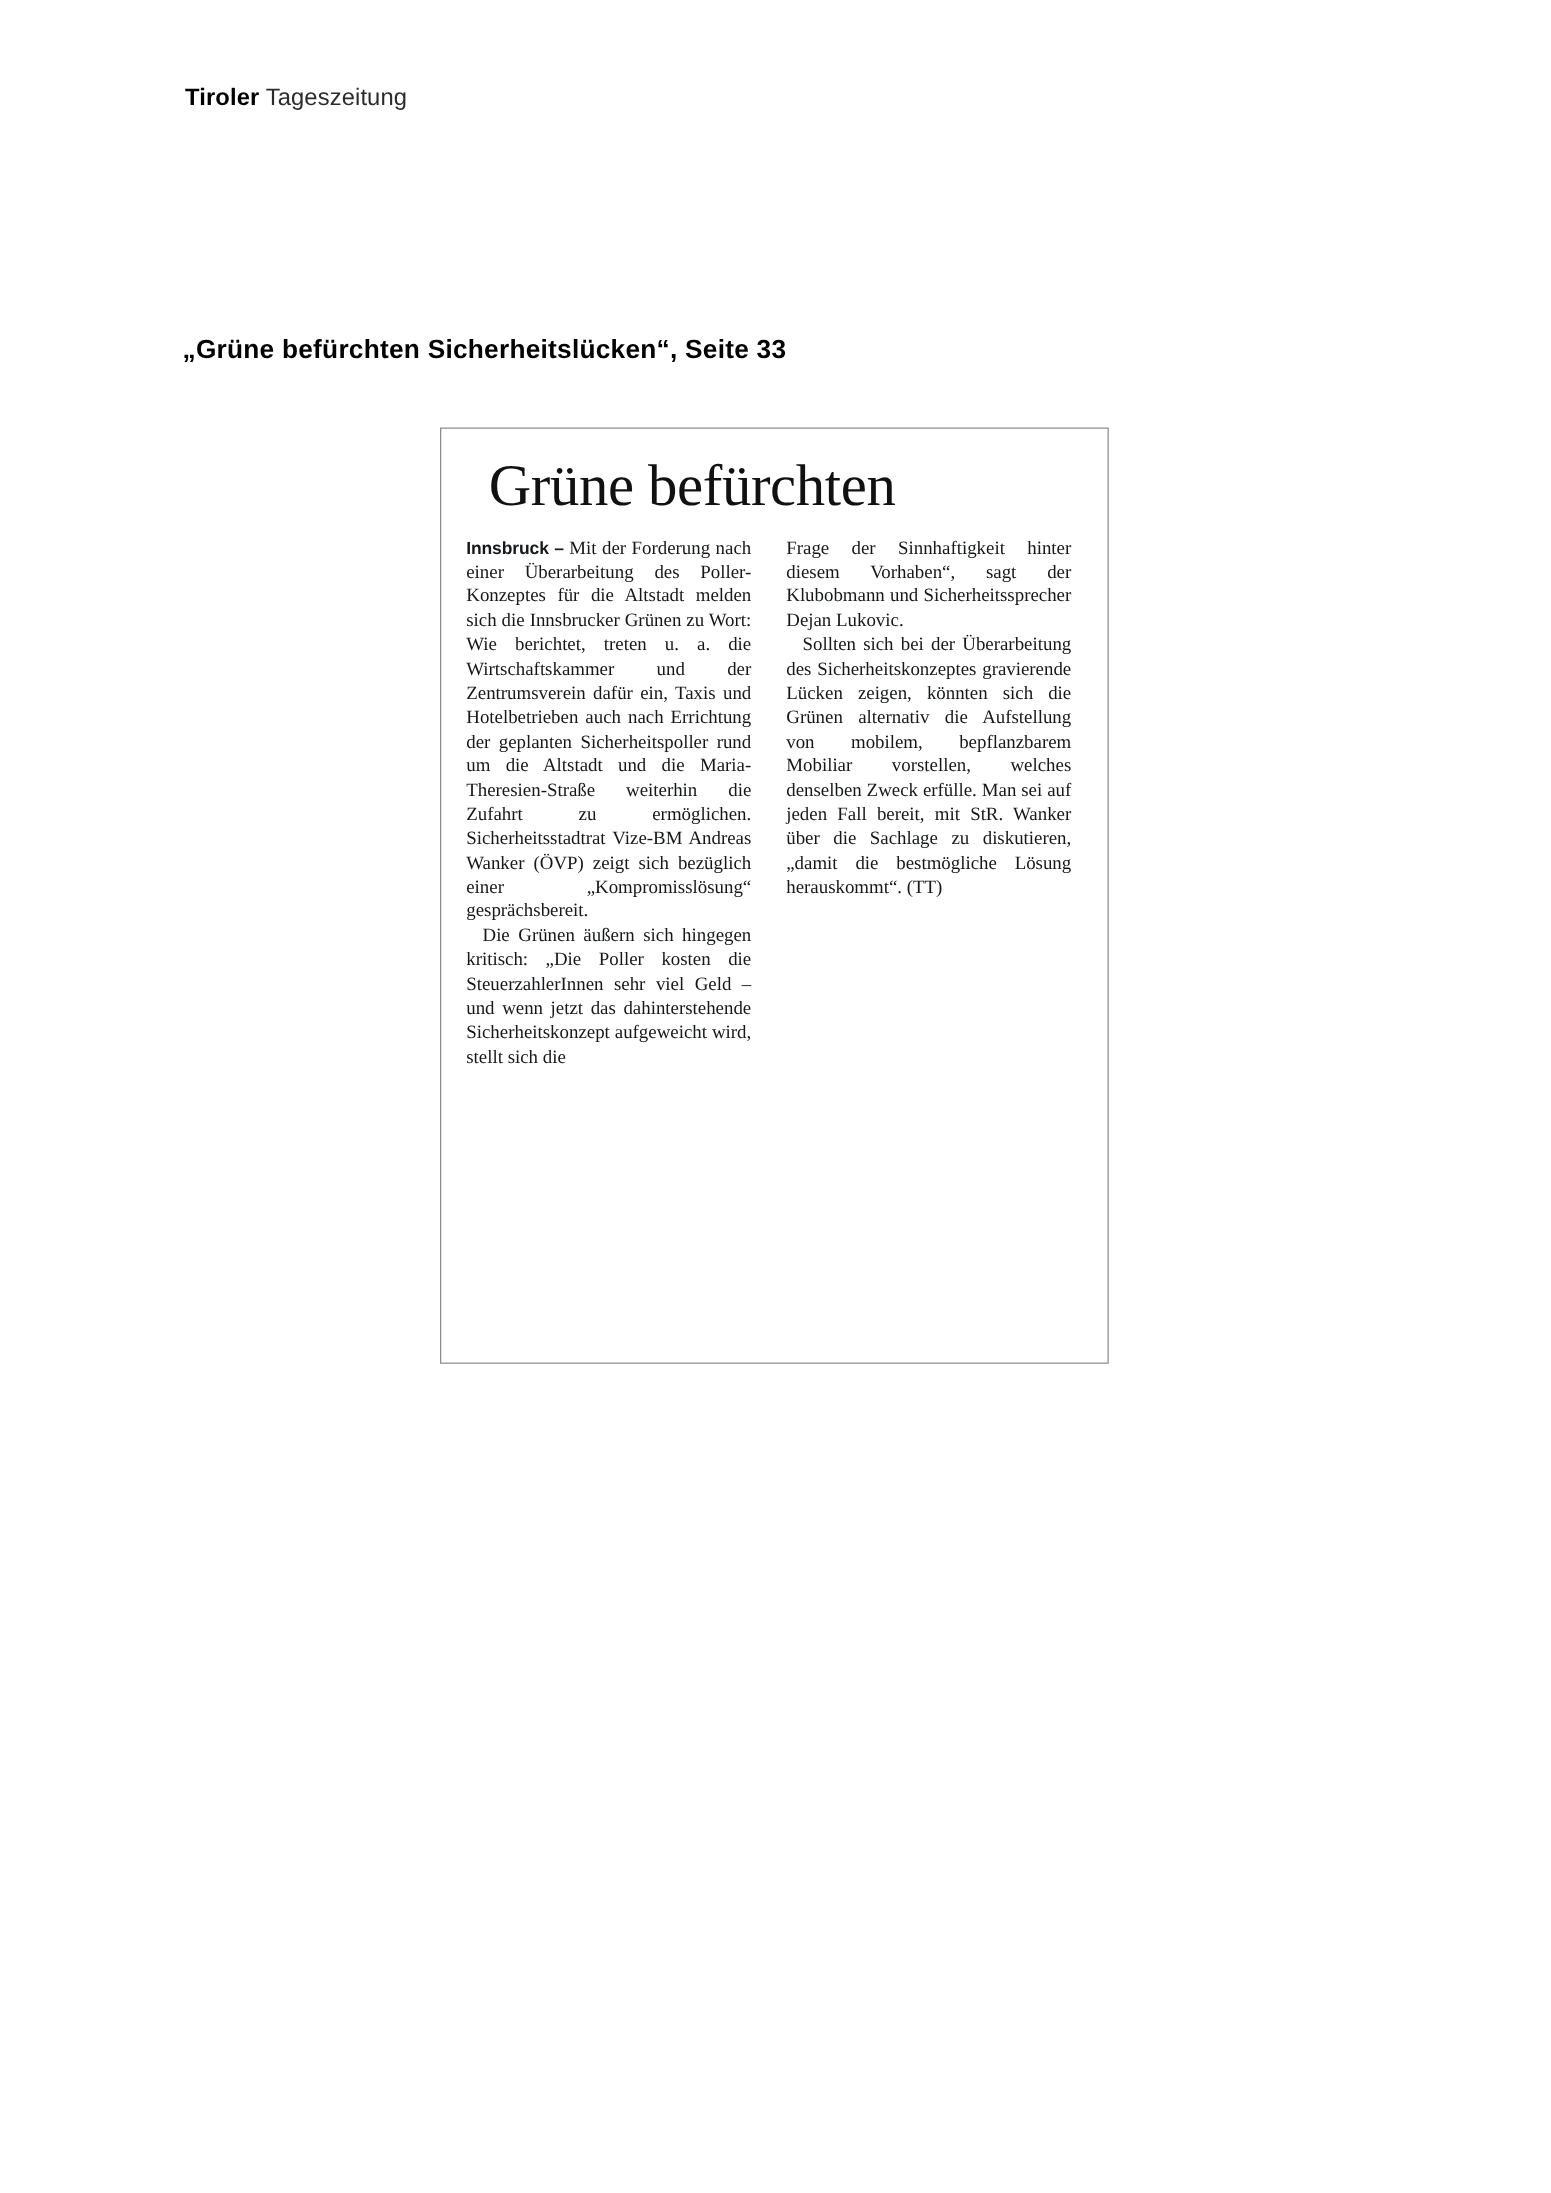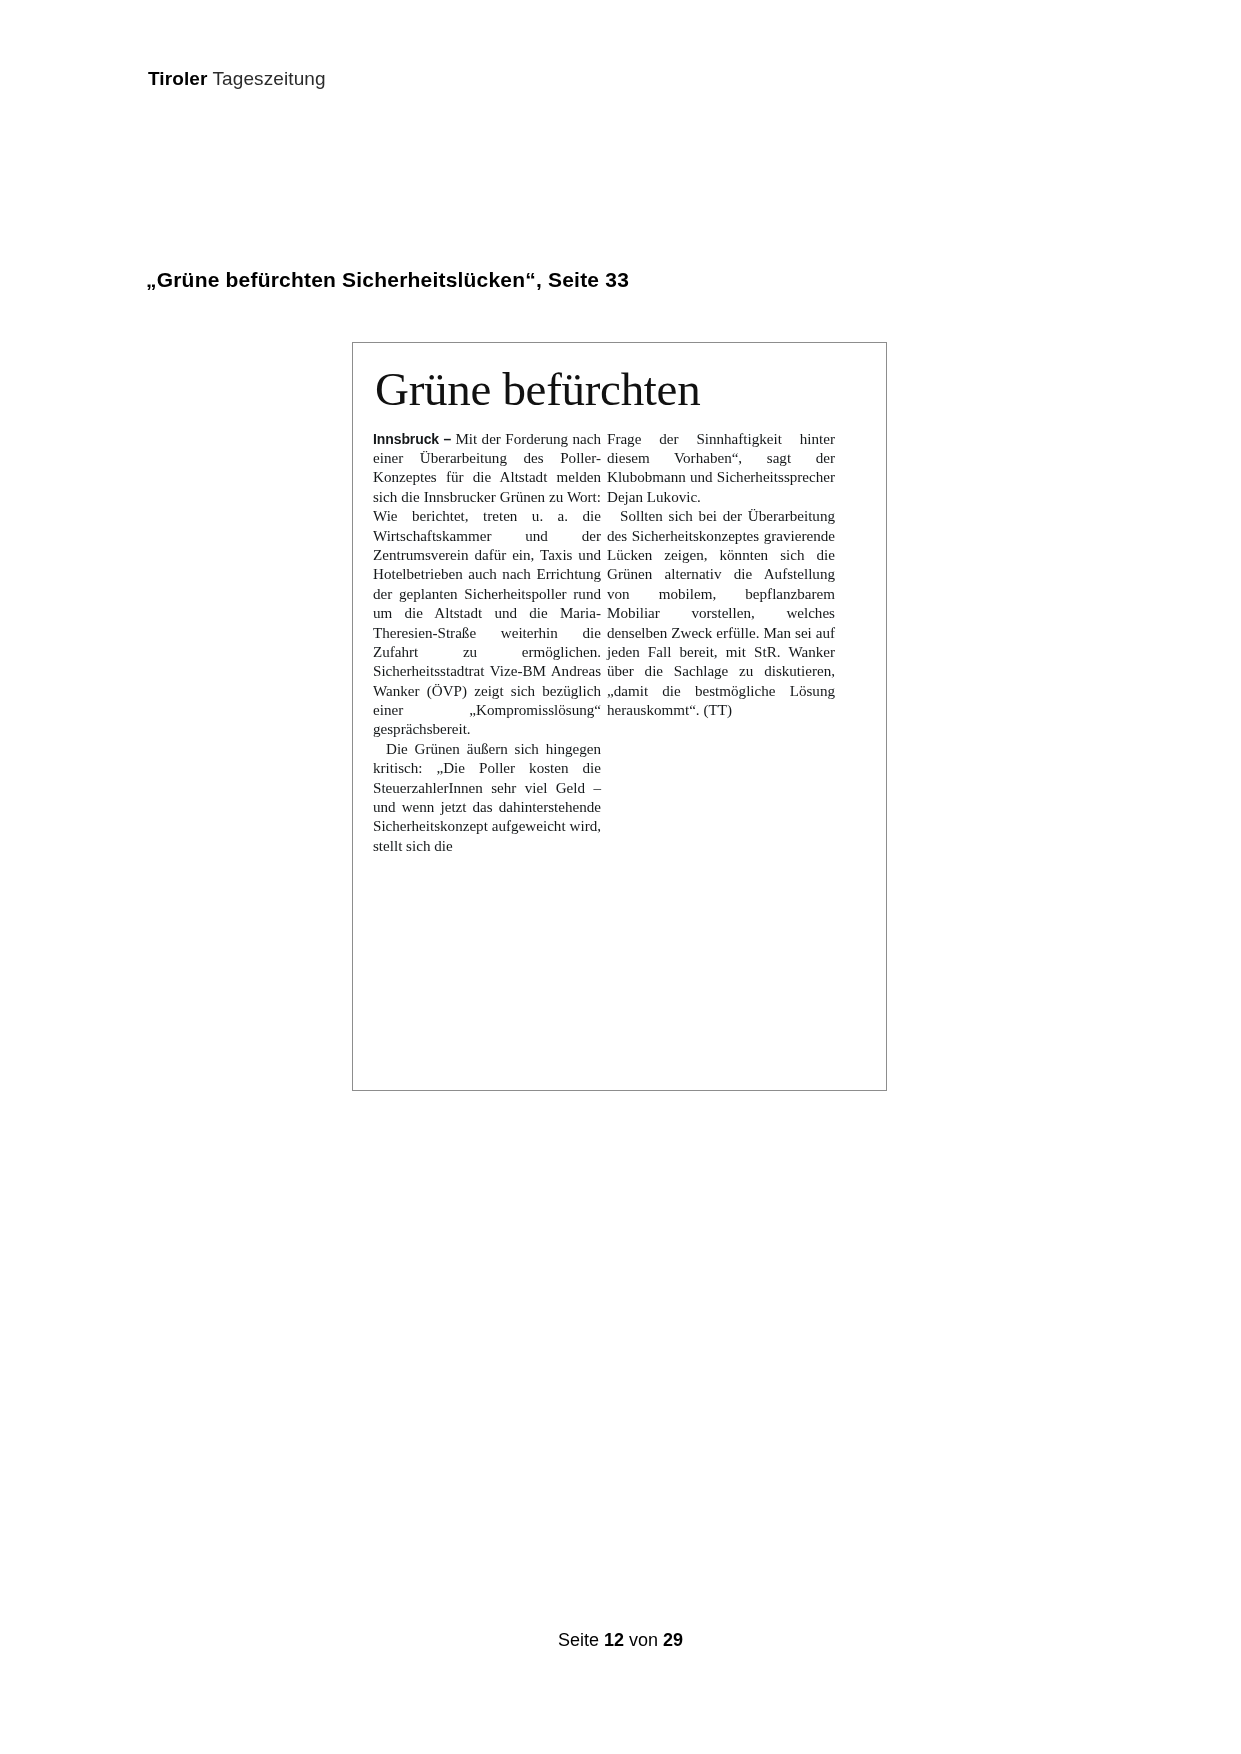--- a/index.html
+++ b/index.html
@@ -68,25 +68,26 @@
     font-family: "Liberation Serif", serif;
     font-size: 47px;
     line-height: 1.12;
     font-weight: normal;
     letter-spacing: -0.3px;
     color: #111111;
     margin: 4px 0 14px 2px;
   }
   .clip-headline span {
     display: block;
+    margin-left: 16px;
   }
 
   .clip-columns {
     display: flex;
-    gap: 6px;
+    gap: 28px;
     align-items: flex-start;
   }
   .clip-col {
     width: 228px;
     font-family: "Liberation Serif", serif;
     font-size: 15.1px;
     line-height: 1.285;
     text-align: justify;
     text-justify: inter-word;
     color: #15181a;
@@ -145,17 +146,14 @@
       </div>
 
       <div class="clip-col">
         <p>Frage der Sinnhaftigkeit hinter diesem Vorhaben“, sagt der Klubobmann und Sicherheitssprecher Dejan Lukovic.</p>
         <p><span>Sollten sich bei der Überarbeitung des Sicherheitskonzeptes gravierende Lücken zeigen, könnten sich die Grünen alternativ die Aufstellung von mobilem, bepflanzbarem Mobiliar vorstellen, welches denselben Zweck erfülle. Man sei auf jeden Fall bereit, mit StR. Wanker über die Sachlage zu diskutieren, „damit die bestmögliche Lösung herauskommt“.</span> <span class="credit">(TT)</span></p>
       </div>
 
     </div>
   </div>
 
-  <div class="footer">
-    <span>Seite </span><span class="b">12</span><span> von </span><span class="b">29</span>
-  </div>
 
 </div>
 
 </body></html>

